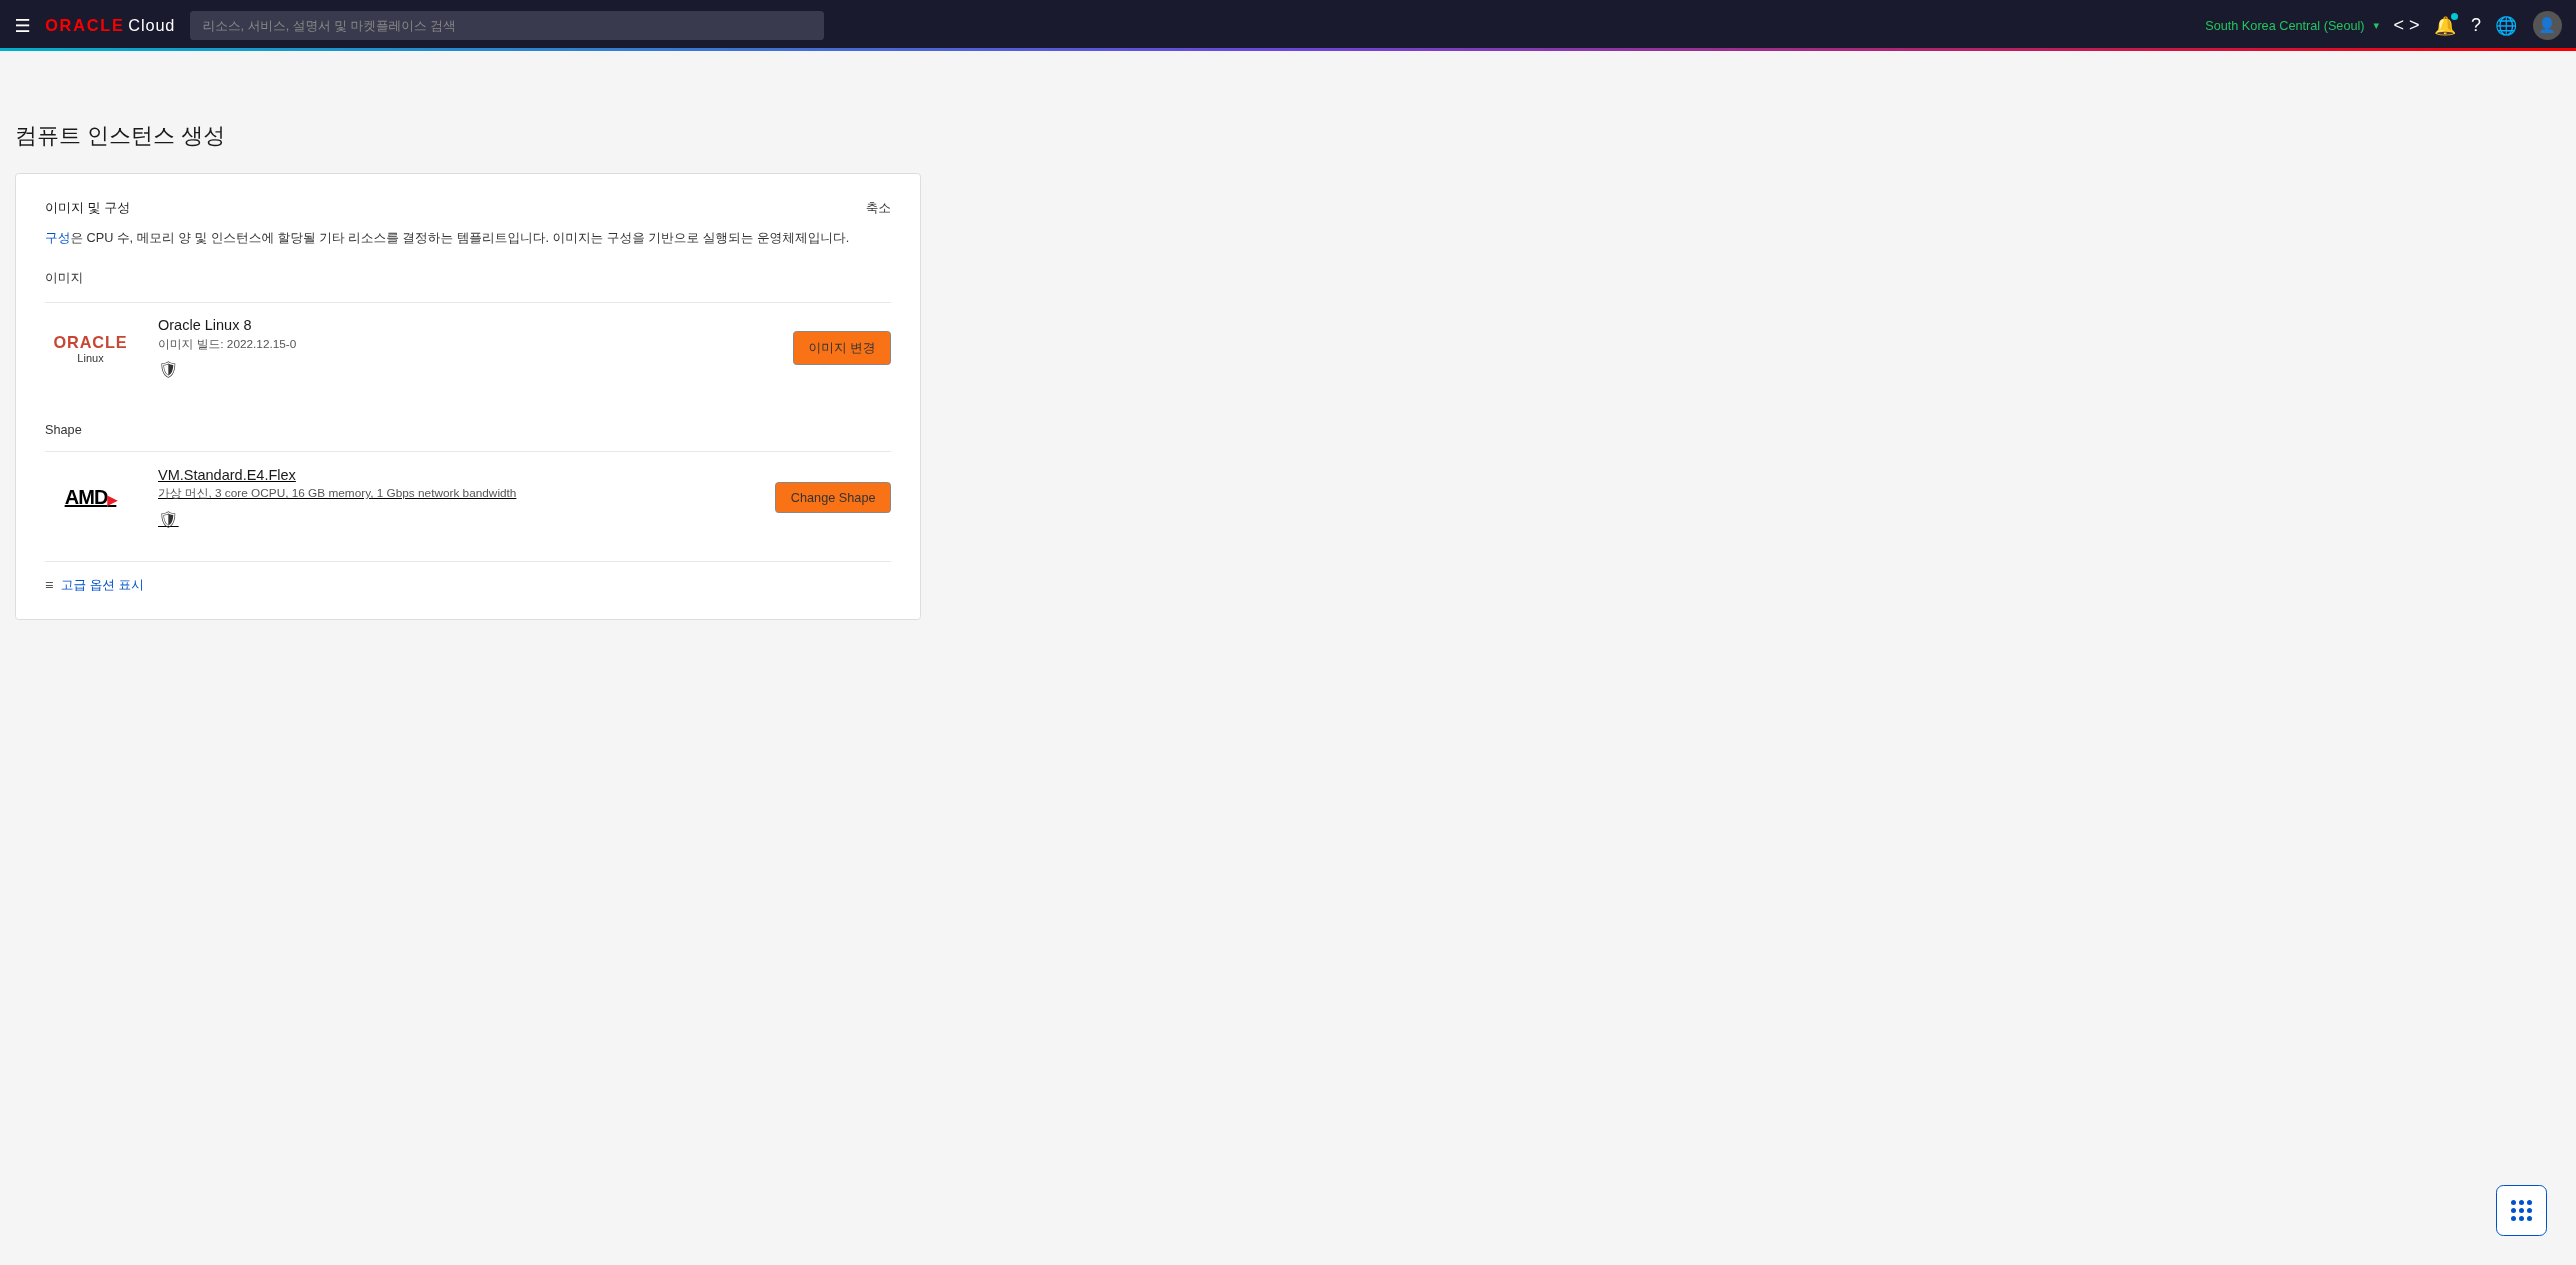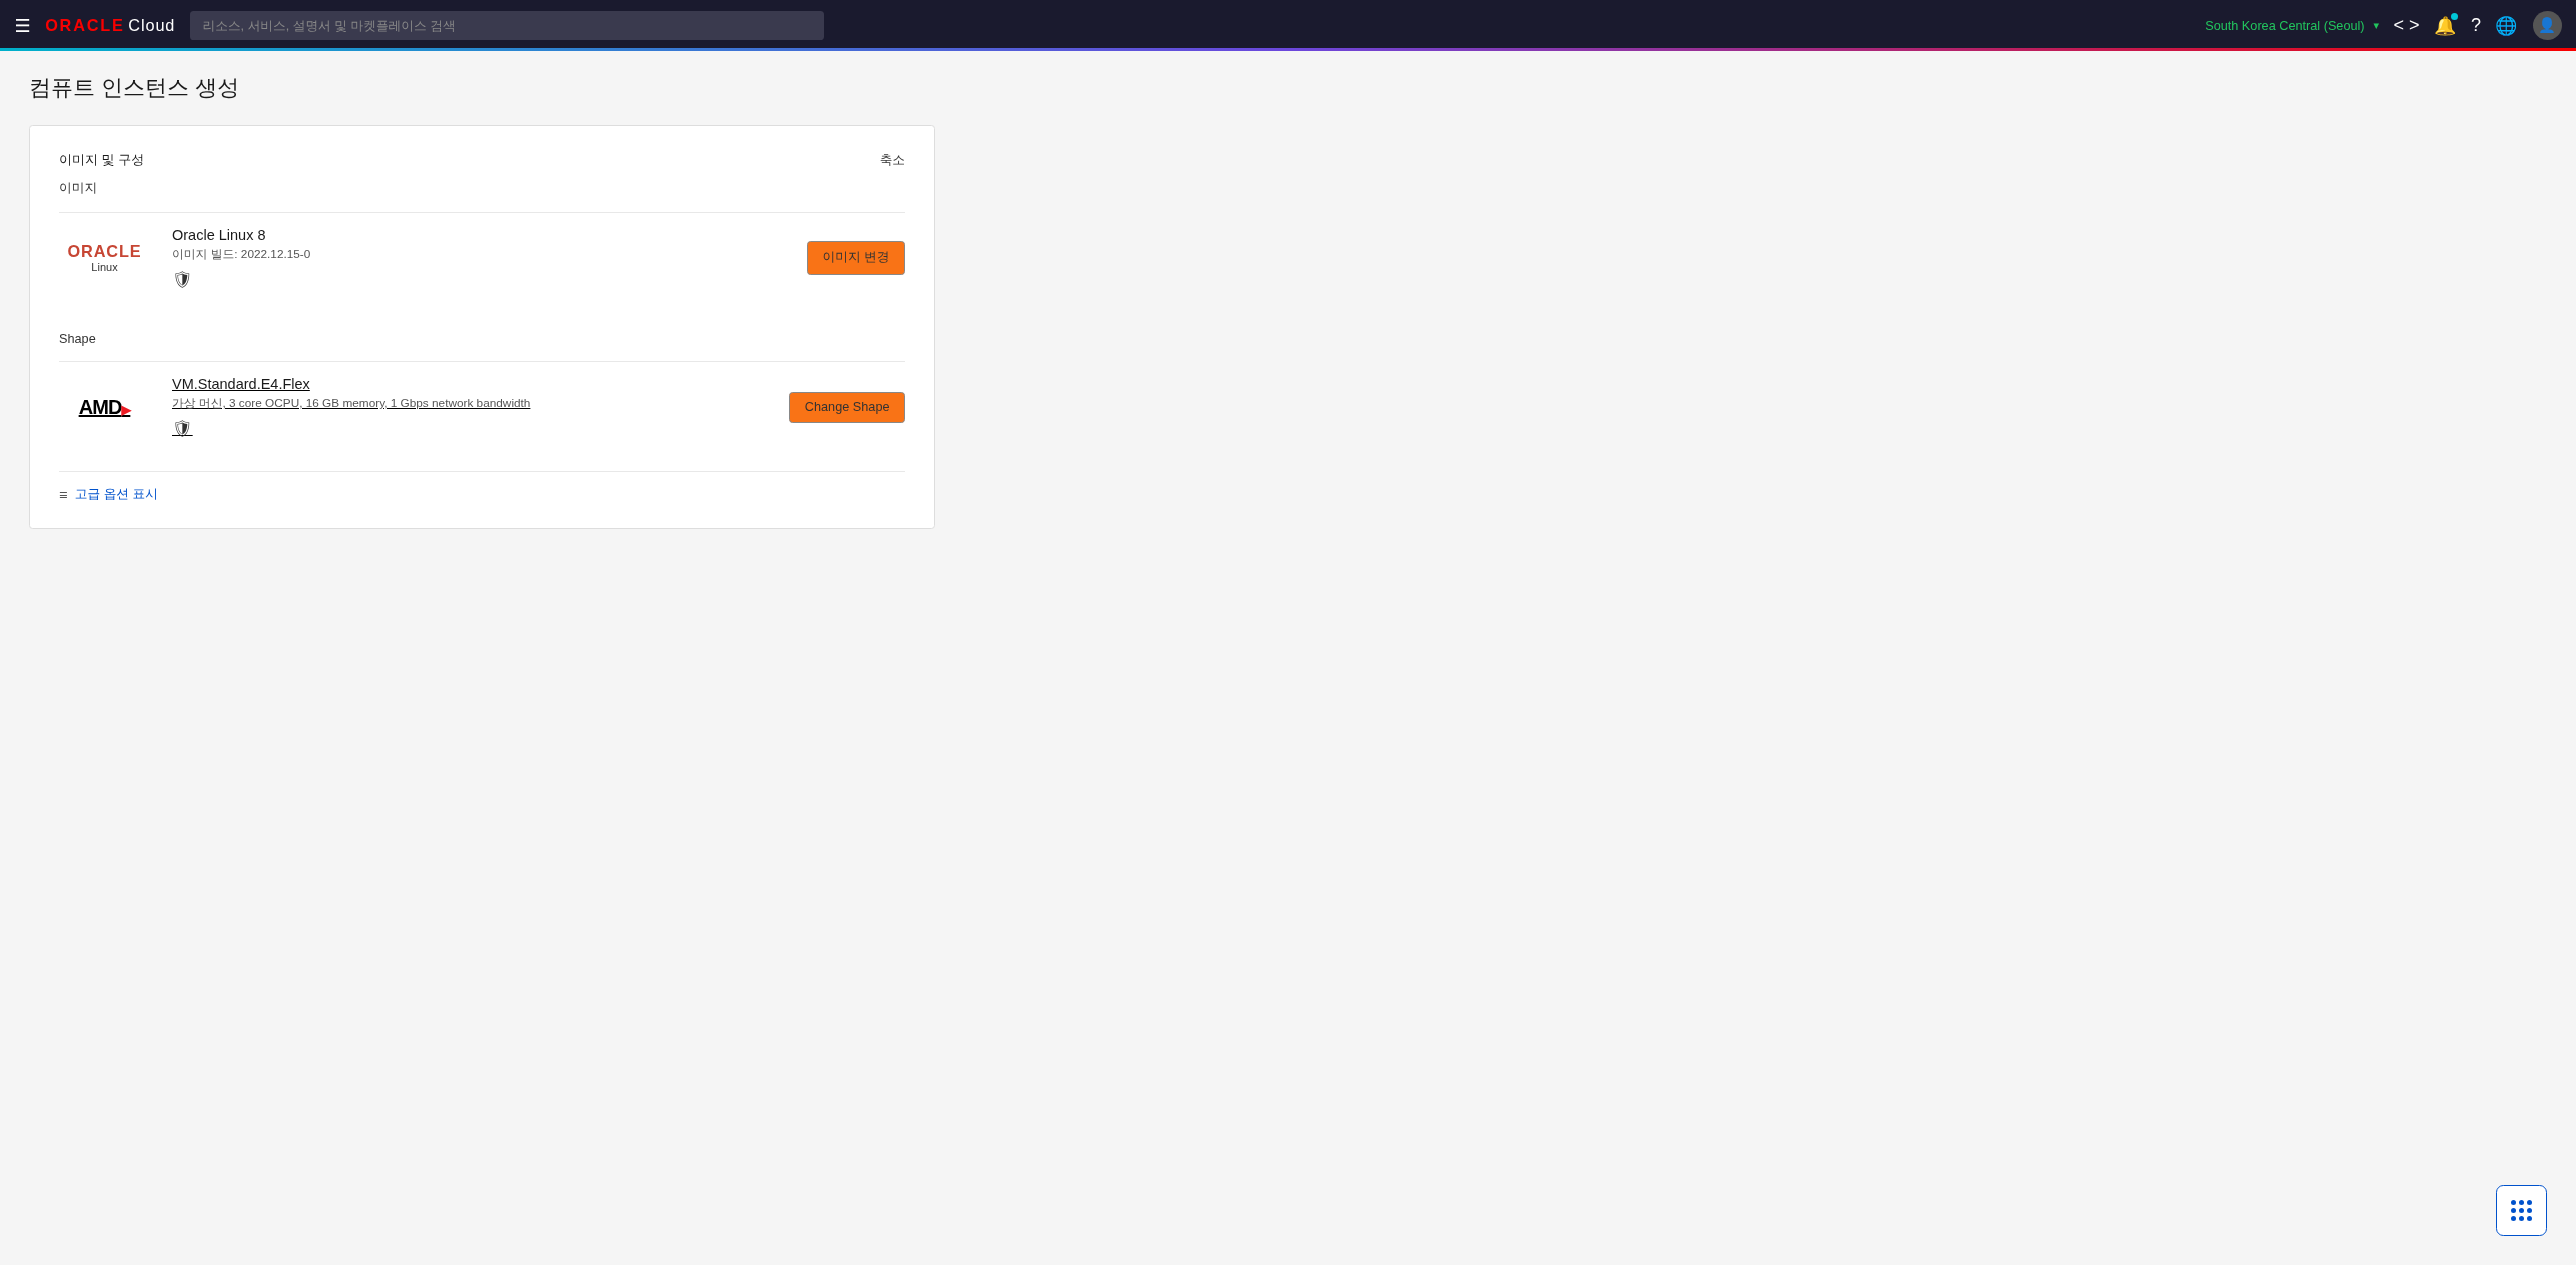--- a/index.html
+++ b/index.html
@@ -99,21 +99,22 @@
       background: #555;
       border-radius: 50%;
       display: flex; align-items: center; justify-content: center;
       font-size: 14.5px;
       color: #fff;
       cursor: pointer;
     }
 
     
     .page-content {
-      padding: 22px 29px;
+      padding: 22px 15px;
+      margin-top: 48px;
     }
     .page-title {
       font-size: 22px;
       font-weight: 400;
       color: #1a1a1a;
       margin-bottom: 22px;
     }
 
     
     .card {
@@ -349,20 +350,23 @@
 </header>
 
 <div class="page-content">
   <h1 class="page-title">컴퓨트 인스턴스 생성</h1>
 
   <div class="card">
     <div class="card-header">
       <span class="card-section-title">이미지 및 구성</span>
       <button class="collapse-btn">축소</button>
     </div>
+    <p class="card-description">
+      <a href="#">구성</a><span>은 CPU 수, 메모리 양 및 인스턴스에 할당될 기타 리소스를 결정하는 템플리트입니다. 이미지는 구성을 기반으로 실행되는 운영체제입니다.</span>
+    </p>
 
     <div class="section-label">이미지</div>
     <div class="image-row">
       <div class="image-logo-area">
         <div class="oracle-linux-logo">
           <span class="oracle-red">ORACLE</span>
           <span class="linux-text">Linux</span>
         </div>
       </div>
       <div class="image-info">

